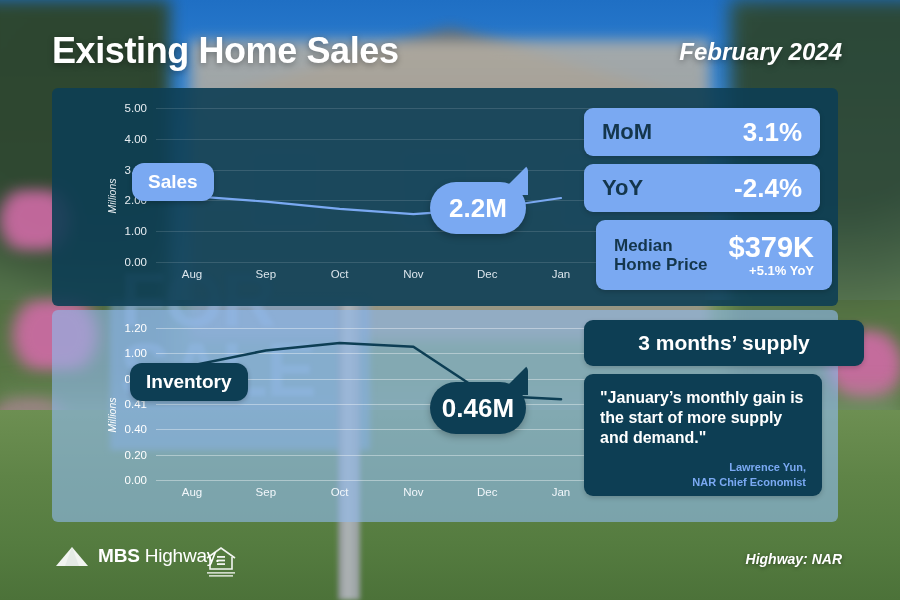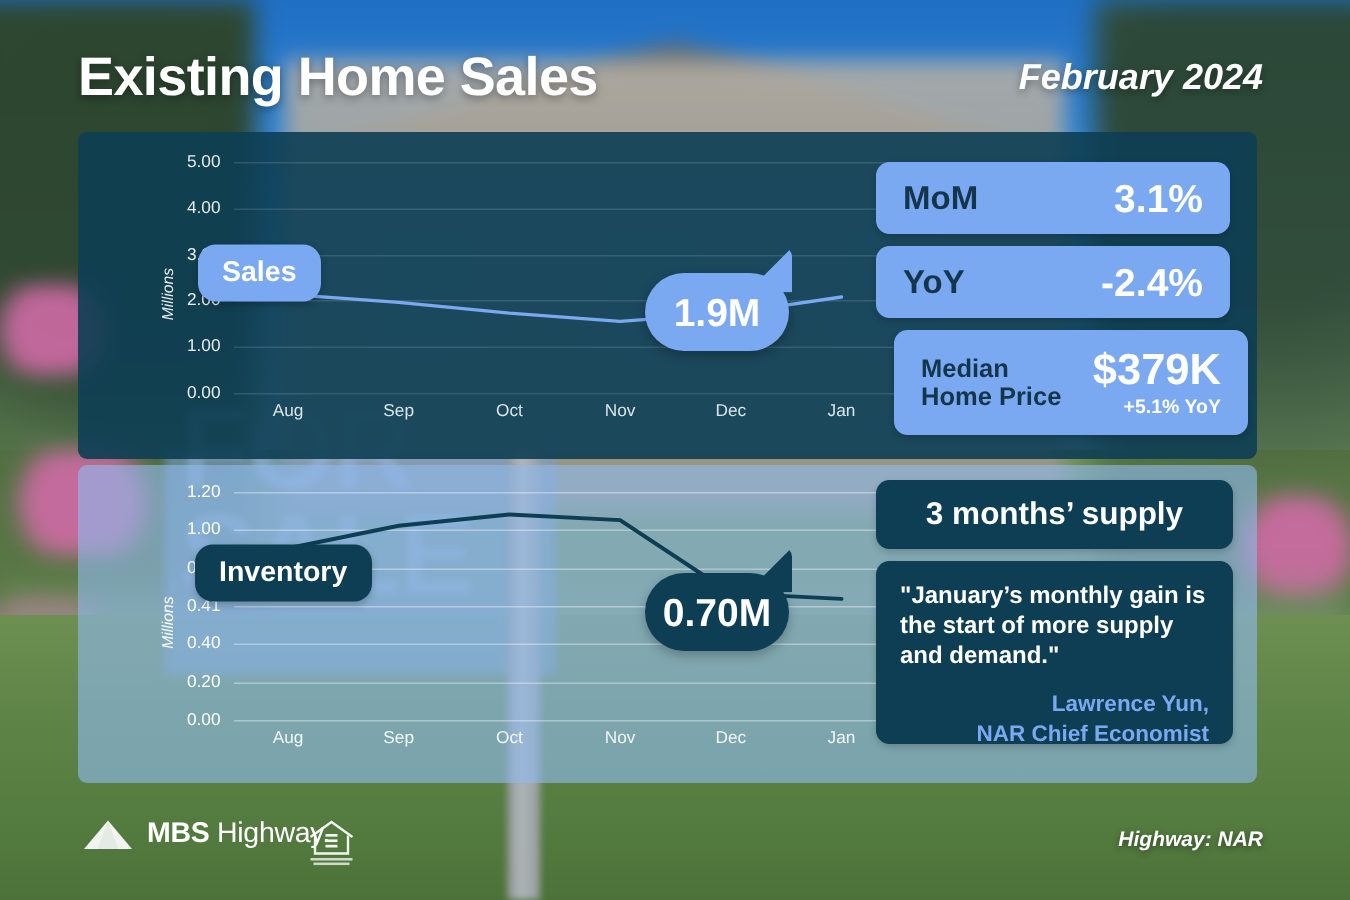--- a/index.html
+++ b/index.html
@@ -159,30 +159,30 @@
   #card-median { left:584px; top:220px; width:236px; height:70px; }
   #card-median .stat-label { font-size:17px; }
   #card-median .stat-value { font-size:29px; line-height:1.05; }
 
   
   .dark-card {
     position:absolute; z-index:6; background:#0d3e54; border-radius:9px;
     box-shadow:0 2px 5px rgba(0,0,0,0.18);
   }
   #card-supply {
-    left:584px; top:320px; width:238px; height:46px;
+    left:584px; top:320px; width:280px; height:46px;
     display:flex; align-items:center; justify-content:center;
   }
   #supply-text { font-size:21px; font-weight:bold; color:#ffffff; }
   #card-quote {
     left:584px; top:374px; width:238px; height:122px; padding:14px 16px 10px;
   }
   #quote-text { font-size:16px; font-weight:bold; color:#ffffff; line-height:1.26; }
   #quote-attrib {
-    margin-top:12px; text-align:right; font-size:15px; font-weight:bold;
+    margin-top:12px; text-align:right; font-size:11px; font-weight:bold;
     color:#7aa9f2; line-height:1.3;
   }
 
   
   .footer { position:absolute; z-index:6; }
   #logo-mbs { left:55px; top:545px; display:flex; align-items:center; gap:9px; }
   #logo-mbs-text { font-size:19px; color:#ffffff; letter-spacing:-0.2px; }
   #logo-mbs-text b { font-weight:bold; }
   #logo-mbs-text span { font-weight:normal; }
   #logo-eho { left:203px; top:544px; }
@@ -246,21 +246,21 @@
 
       <svg class="series-svg" id="svg-sales" viewBox="0 0 100 100" preserveAspectRatio="none">
         <polyline id="poly-sales" fill="none" stroke="#7aa9f2" stroke-width="2.2" stroke-linecap="round" stroke-linejoin="round" vector-effect="non-scaling-stroke" points="8.00,19.60 24.40,20.80 40.80,22.40 57.20,23.60 73.60,22.40 90.00,20.00"></polyline>
       </svg>
     </div>
   </div>
 
   <div class="series-pill" id="pill-sales" style="position:absolute; left:80px; top:75px;">Sales</div>
 
   <div class="callout" id="callout-sales" style="position:absolute; left:378px; top:94px;">
-    <span>1.9M</span>
+    <span>2.2M</span>
     <span class="tail"></span>
   </div>
 
   <div class="stat-card" id="card-mom" style="position:absolute; left:532px; top:20px;">
     <span class="stat-label">MoM</span>
     <span class="stat-value">3.1%</span>
   </div>
 
   <div class="stat-card" id="card-yoy" style="position:absolute; left:532px; top:76px;">
     <span class="stat-label">YoY</span>
@@ -306,21 +306,21 @@
       <div class="xtick" style="left:90%">Jan</div>
       <svg class="series-svg" id="svg-inventory" viewBox="0 0 100 100" preserveAspectRatio="none">
         <polyline id="poly-inventory" fill="none" stroke="#0d3e54" stroke-width="2.6" stroke-linecap="round" stroke-linejoin="round" vector-effect="non-scaling-stroke" points="8.00,8.33 24.40,5.00 40.80,3.33 57.20,4.17 73.60,15.00 90.00,15.83"></polyline>
       </svg>
     </div>
   </div>
 
   <div class="series-pill" id="pill-inventory" style="position:absolute; left:78px; top:53px;">Inventory</div>
 
   <div class="callout" id="callout-inventory" style="position:absolute; left:378px; top:72px;">
-    <span>0.70M</span>
+    <span>0.46M</span>
     <span class="tail"></span>
   </div>
 
   <div class="dark-card" id="card-supply" style="position:absolute; left:532px; top:10px;">
     <span id="supply-text">3 months’ supply</span>
   </div>
 
   <div class="dark-card" id="card-quote" style="position:absolute; left:532px; top:64px;">
     <div id="quote-text">"January’s monthly gain is the start of more supply and demand."</div>
     <div id="quote-attrib">

